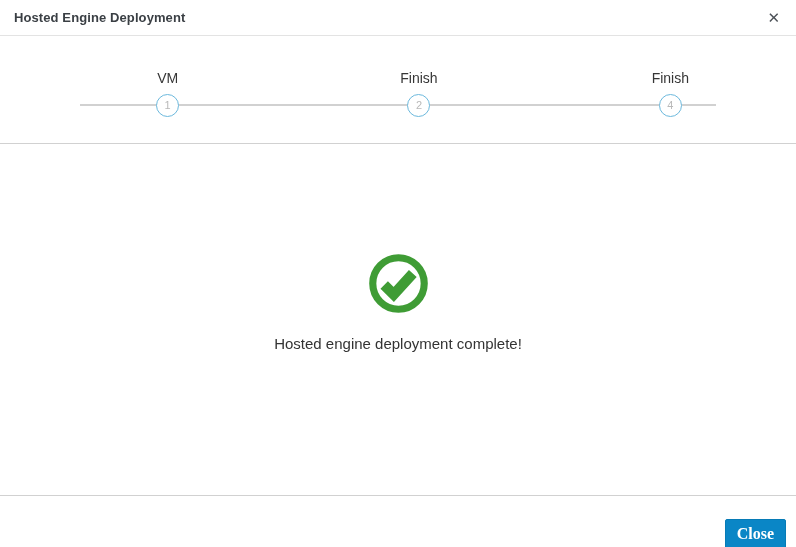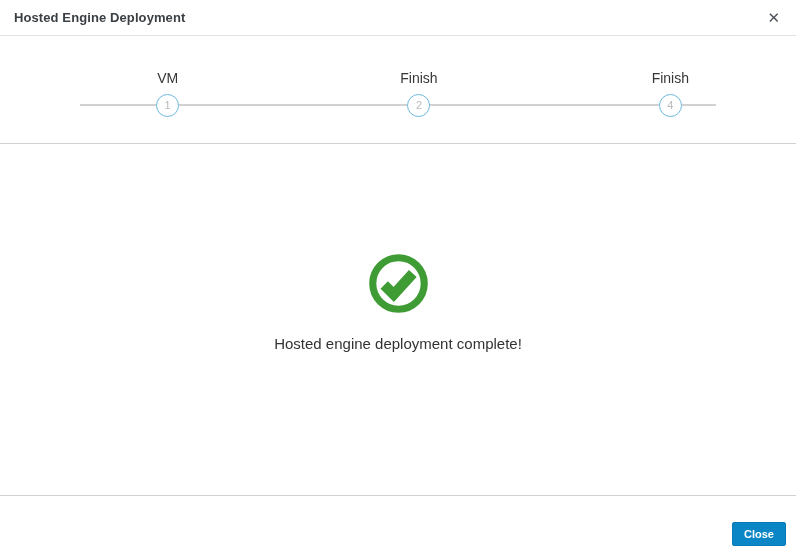--- a/index.html
+++ b/index.html
@@ -103,22 +103,22 @@
     border-top: 1px solid #d1d1d1;
     display: flex; align-items: center; justify-content: flex-end;
     padding: 0 10px;
     background: #fff;
   }
   .btn-primary {
     background: #0a86c6;
     border: 1px solid #077bb6;
     border-radius: 2px;
     color: #ffffff;
-    font-size: 11px; font-weight: 700;
-    font-family: Liberation Sans, sans-serif;
+    font-size: 16px; font-weight: 700;
+    font-family: Liberation Serif, serif;
     padding: 5px 11px;
     cursor: pointer;
     margin-top: 24px;
   }
 </style>
 </head>
 <body>
 
 <div class="modal">
 

